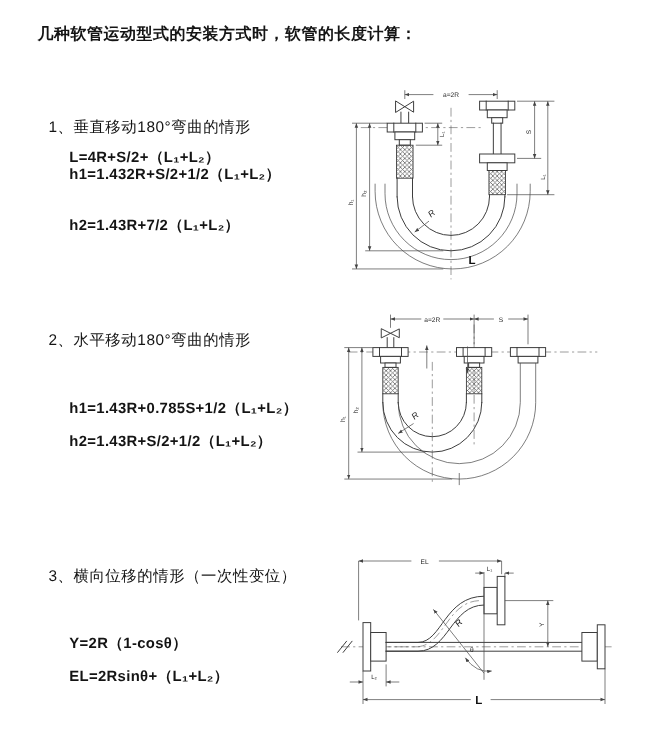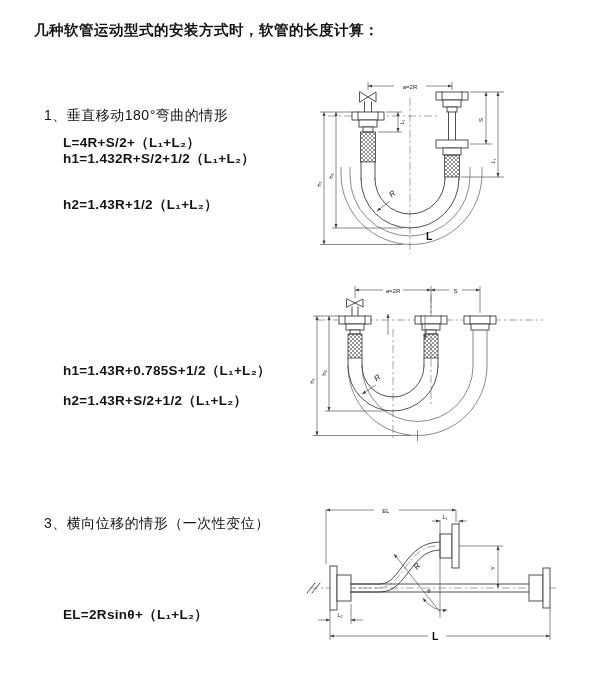--- a/index.html
+++ b/index.html
@@ -23,26 +23,28 @@
 </head>
 <body>
 
 <div class="page">
 
   <div class="txt title" style="left:34px;top:21px">几种软管运动型式的安装方式时，软管的长度计算：</div>
 
   <div class="txt heading" style="left:44px;top:107px">1、垂直移动180°弯曲的情形</div>
   <div class="txt formula" style="left:63px;top:134px">L=4R+S/2+（L₁+L₂）</div>
   <div class="txt formula" style="left:63px;top:150px">h1=1.432R+S/2+1/2（L₁+L₂）</div>
-  <div class="txt formula" style="left:63px;top:196px">h2=1.43R+1/2（L₁+L₂）</div>
-
+  <div class="txt formula" style="left:63px;top:196px">h2=1.43R+7/2（L₁+L₂）</div>
+
+  <div class="txt heading" style="left:44px;top:301px">2、水平移动180°弯曲的情形</div>
   <div class="txt formula" style="left:63px;top:362px">h1=1.43R+0.785S+1/2（L₁+L₂）</div>
   <div class="txt formula" style="left:63px;top:392px">h2=1.43R+S/2+1/2（L₁+L₂）</div>
 
   <div class="txt heading" style="left:44px;top:515px">3、横向位移的情形（一次性变位）</div>
+  <div class="txt formula" style="left:63px;top:576px">Y=2R（1-cosθ）</div>
   <div class="txt formula" style="left:63px;top:606px">EL=2Rsinθ+（L₁+L₂）</div>
 
   <svg style="left:308px;top:64px" width="292" height="196" viewBox="0 0 292 196">
     <defs>
       <marker id="arr1" viewBox="0 0 10 10" refX="9" refY="5" markerWidth="7" markerHeight="7" orient="auto-start-reverse">
         <path d="M0,1.5 L9,5 L0,8.5 z" fill="#444"></path>
       </marker>
       <pattern id="hat1" width="4" height="4" patternUnits="userSpaceOnUse">
         <path d="M0,0 L4,4 M4,0 L0,4" stroke="#666" stroke-width=".7"></path>
       </pattern>

